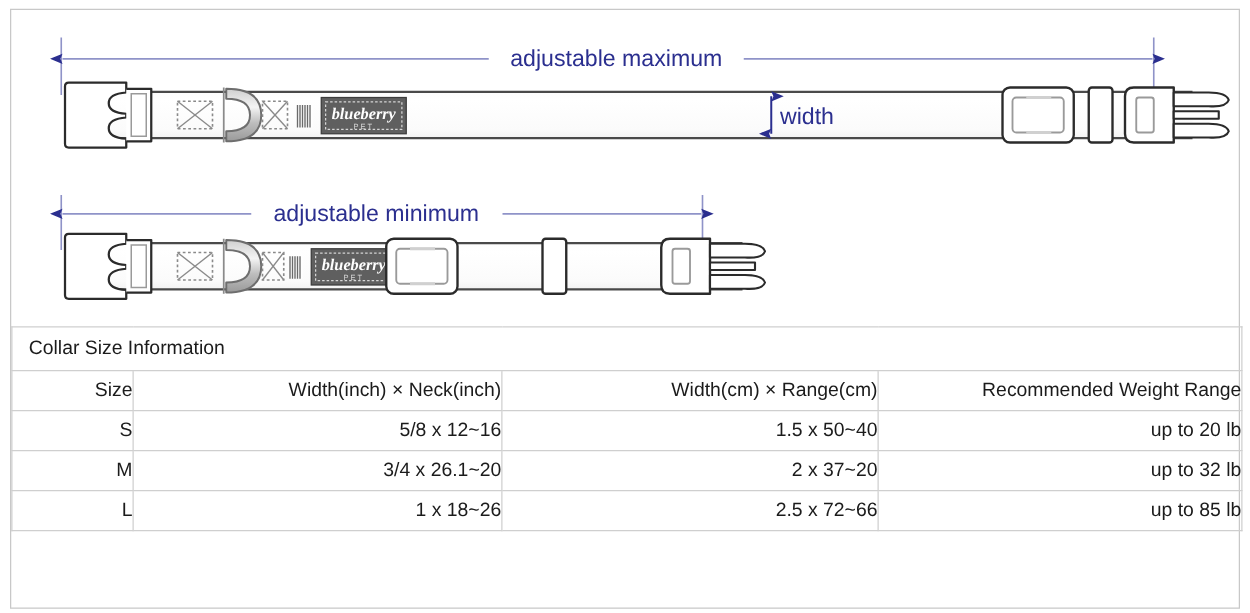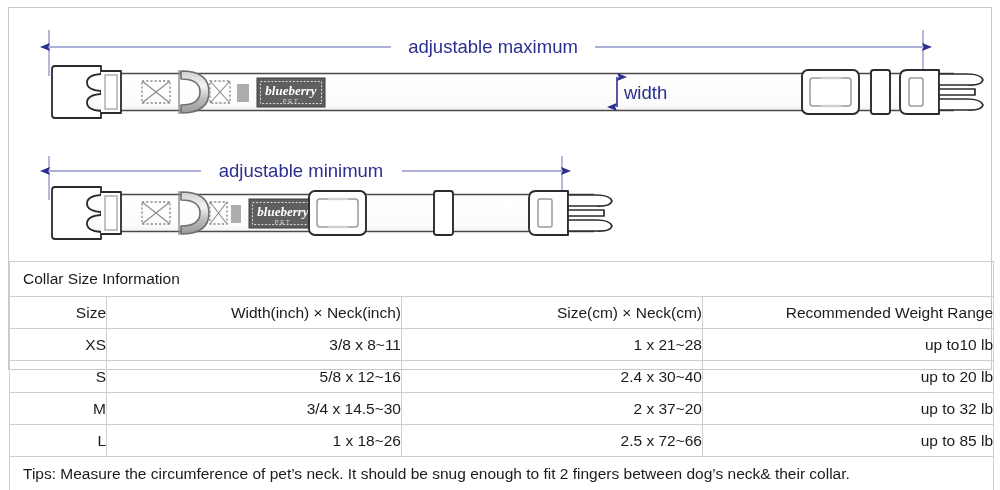--- a/index.html
+++ b/index.html
@@ -17,21 +17,21 @@
     background: #ffffff;
     overflow: hidden;
     box-sizing: border-box;
   }
   
   #frame {
     position: absolute;
     left: 8px;
     top: 7px;
     width: 984px;
-    height: 363px;
+    height: 480px;
     border: 1px solid #c8c8c8;
     box-sizing: border-box;
     background: #ffffff;
   }
 
   
   #diagram {
     position: absolute;
     left: 0; top: 0;
     width: 984px;
@@ -274,47 +274,38 @@
           <col class="col-cm">
           <col class="col-wt">
       </colgroup>
       <tbody>
         <tr>
           <td class="title-cell" colspan="4">Collar Size Information</td>
         </tr>
         <tr class="hdr">
           <td>Size</td>
           <td>Width(inch)  ×  Neck(inch)</td>
-          <td>Size(cm)  ×  Neck(cm)</td>
+          <td>Width(cm)  ×  Range(cm)</td>
           <td>Recommended Weight Range</td>
-        </tr>
-        <tr>
-          <td>XS</td>
-          <td>3/8 x 8~11</td>
-          <td>1 x 21~28</td>
-          <td>up to10 lb</td>
         </tr>
         <tr>
           <td>S</td>
           <td>5/8 x 12~16</td>
-          <td>2.4 x 30~40</td>
+          <td>1.5 x 50~40</td>
           <td>up to 20 lb</td>
         </tr>
         <tr>
           <td>M</td>
-          <td>3/4 x 14.5~30</td>
+          <td>3/4 x 26.1~20</td>
           <td>2 x 37~20</td>
           <td>up to 32 lb</td>
         </tr>
         <tr>
           <td>L</td>
           <td>1 x 18~26</td>
           <td>2.5 x 72~66</td>
           <td>up to 85 lb</td>
         </tr>
-        <tr>
-          <td class="tips-cell" colspan="4">Tips: Measure the circumference of pet’s neck. It should be snug enough to fit 2 fingers between dog’s neck&amp; their collar.</td>
-        </tr>
       </tbody>
     </table>
 
   </div>
 </div>
 
 </body></html>

